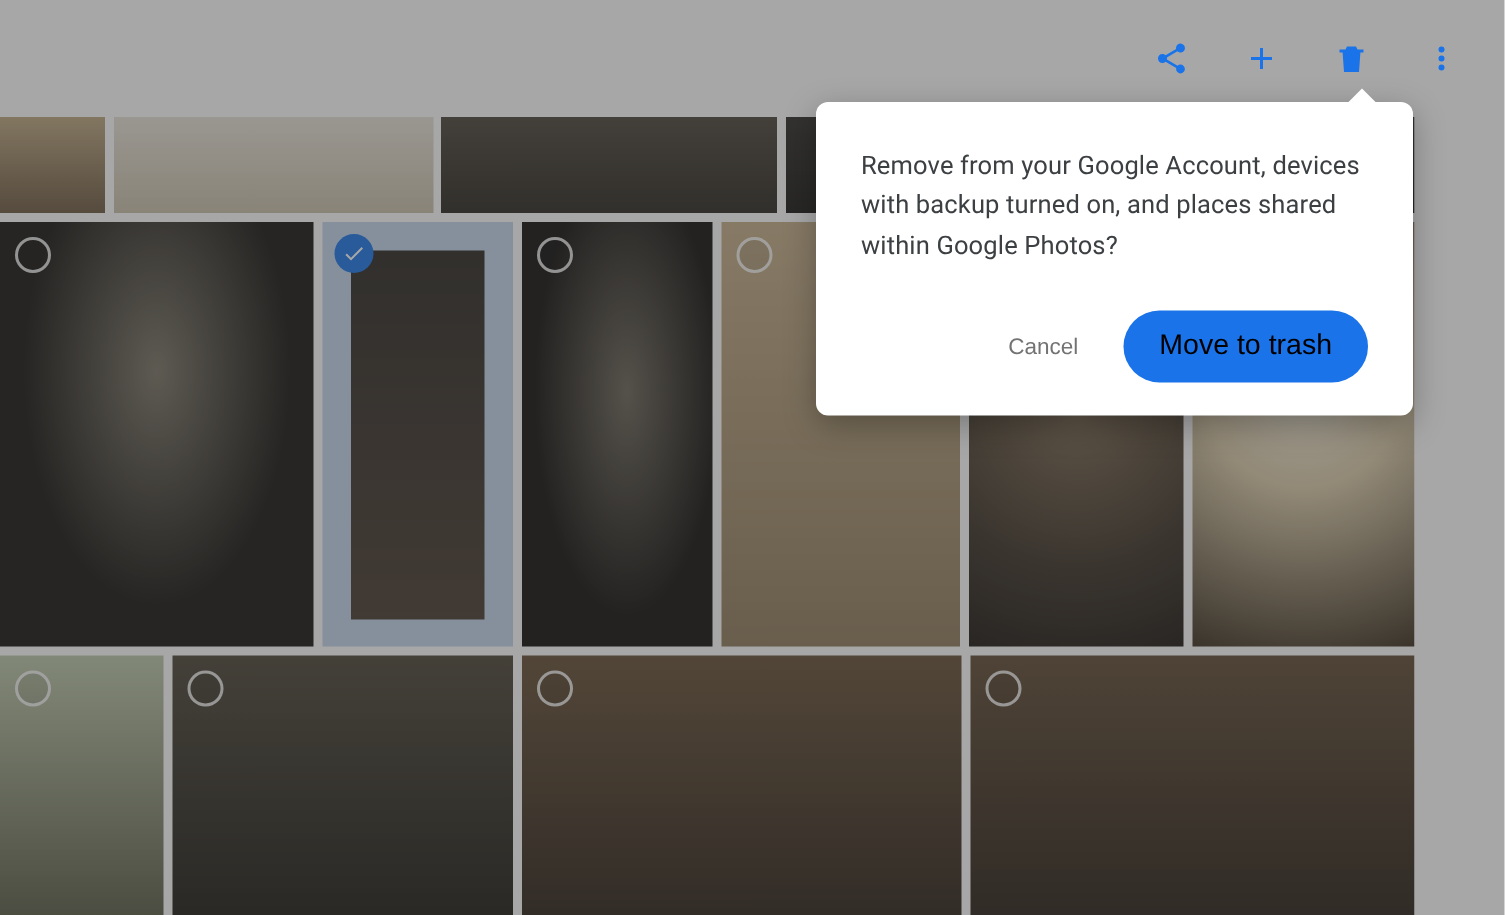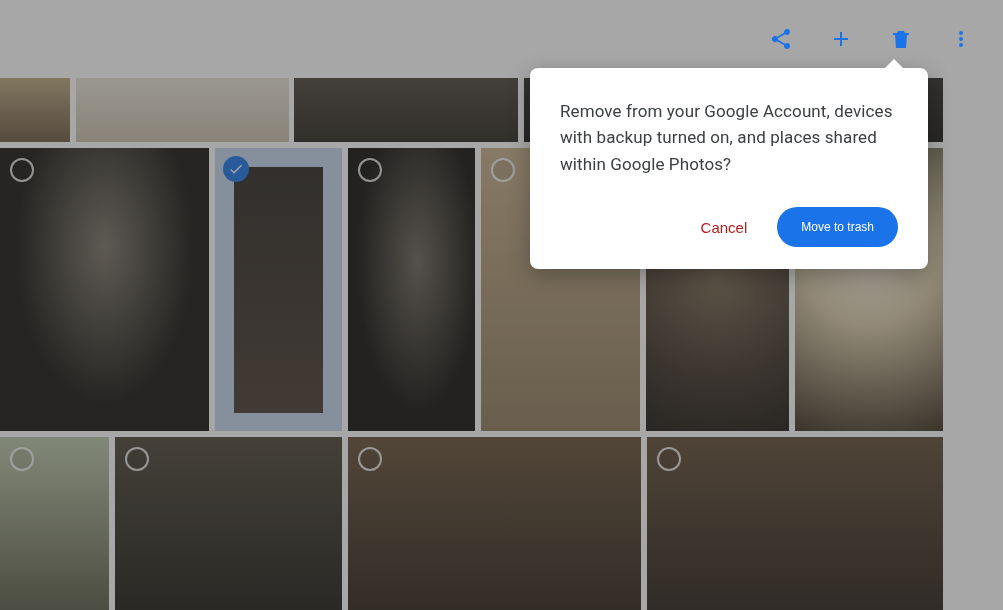--- a/index.html
+++ b/index.html
@@ -55,35 +55,35 @@
     display:flex; align-items:center; justify-content:center;
   }
   .selchecked svg { fill: #fff; }
 
   
   .dim { position:absolute; inset:0; background: rgba(60,60,60,0.45); z-index: 6; }
 
   
   .dialogwrap { position:absolute; inset:0; z-index: 10; pointer-events:none; }
   .dialog {
-    position:absolute; left:530px; top:68px; width:398px;
+    position:absolute; left:544px; top:68px; width:398px;
     background:#fff; border-radius:8px; padding:30px 30px 22px 30px;
     box-shadow: 0 6px 22px rgba(0,0,0,0.28);
     pointer-events:auto;
   }
   .dialog .caret {
     position:absolute; top:-9px; right:24px; width:0; height:0;
     border-left:10px solid transparent; border-right:10px solid transparent;
     border-bottom:10px solid #fff;
   }
   .dialog p { color:#3c4043; font-size:17px; line-height:1.55; letter-spacing:.1px; }
   .dialog p + p { margin-top:24px; }
   .dialog .actions { margin-top:30px; display:flex; justify-content:flex-end; align-items:center; gap:30px; }
-  .dialog .cancel { color:#b91c1c; font-weight:500; font-size:15px; cursor:pointer; background:none; border:none; }
-  .dialog .confirm { background:#1a73e8; color:#ffffff; font-weight:500; font-size:12px; border:none; border-radius:24px; padding:13px 24px; cursor:pointer; }
+  .dialog .cancel { color:#737373; font-weight:500; font-size:15px; cursor:pointer; background:none; border:none; }
+  .dialog .confirm { background:#1a73e8; color:#000000; font-weight:500; font-size:19px; border:none; border-radius:24px; padding:13px 24px; cursor:pointer; }
 
 </style>
 </head>
 <body>
 
 <div class="app">
 
   <div class="grid">
 
     <div class="tile r1a"></div>

